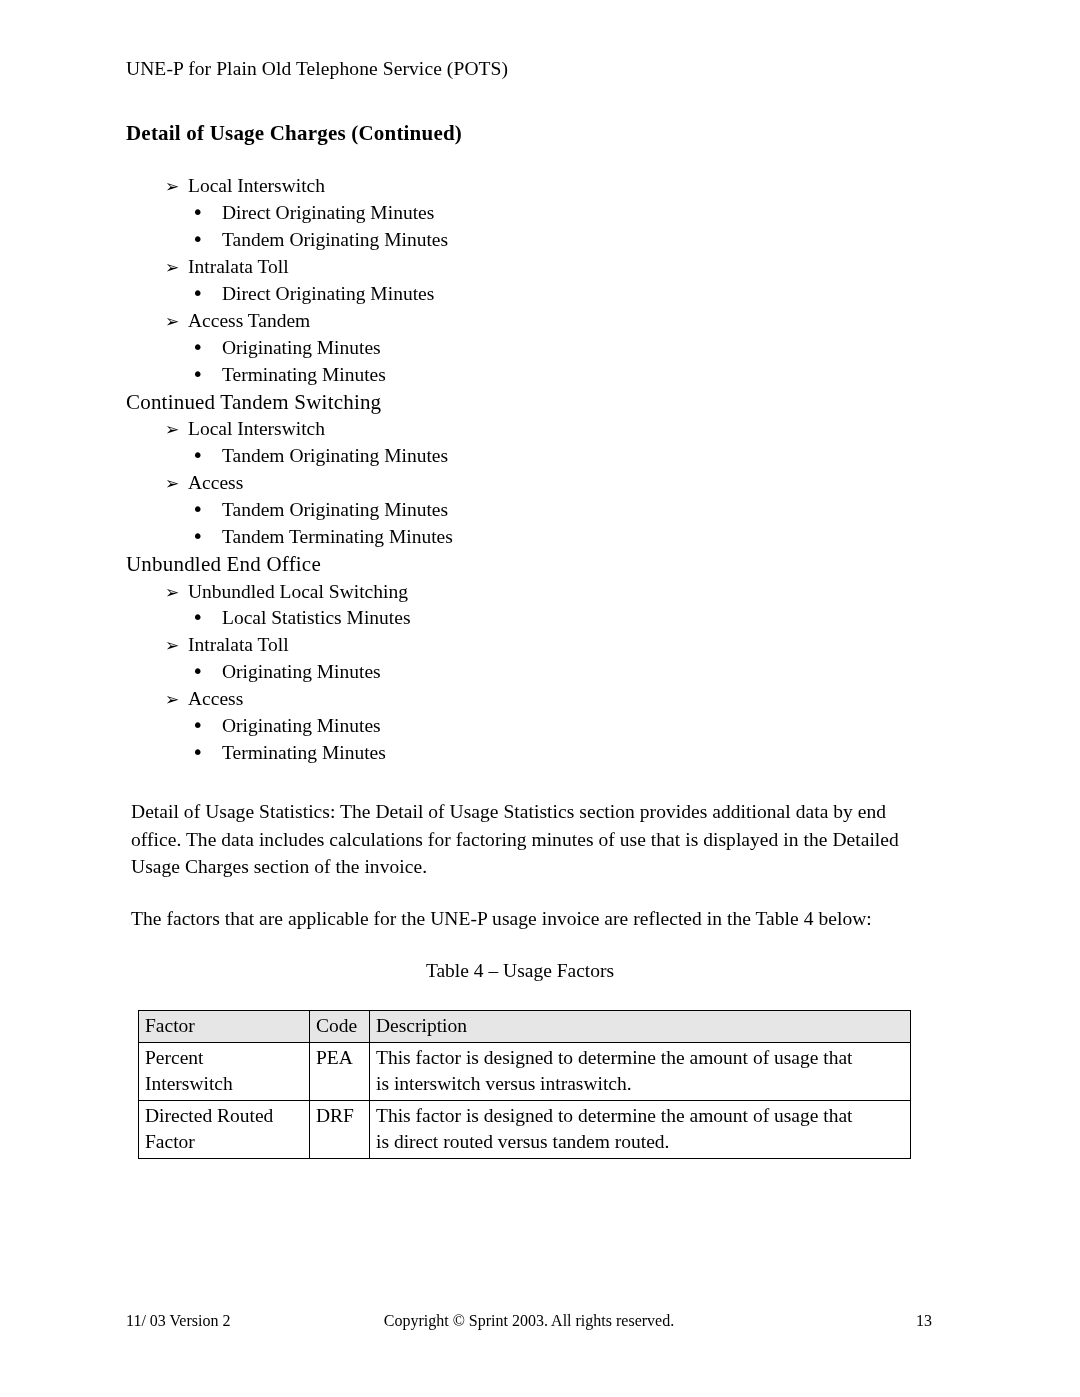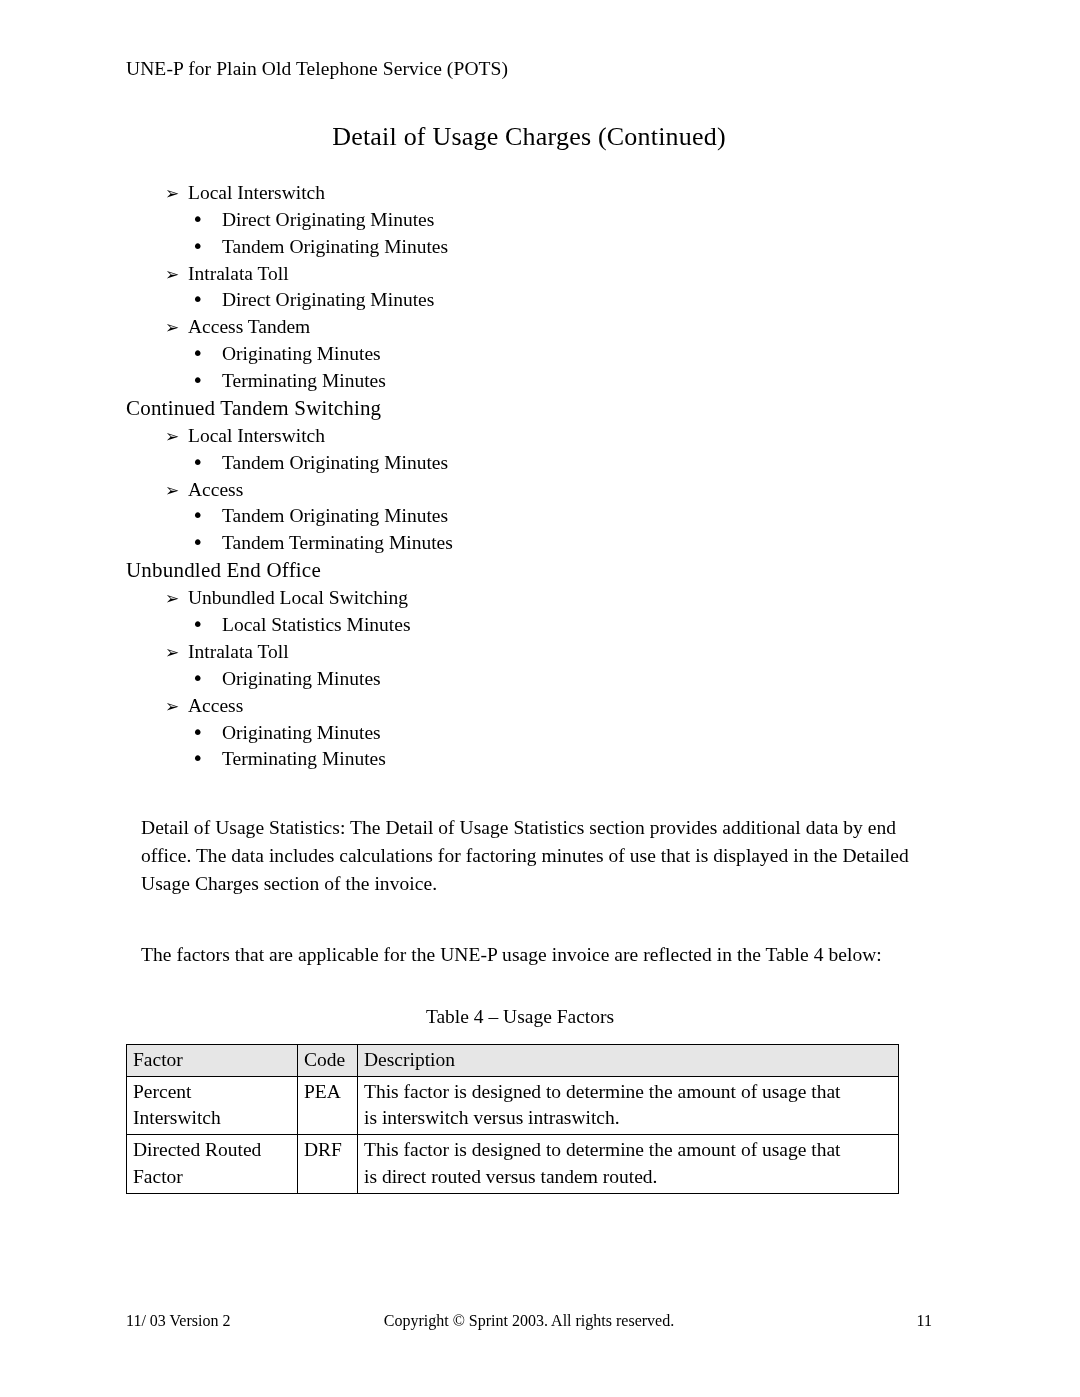--- a/index.html
+++ b/index.html
@@ -34,26 +34,25 @@
 
   
   .content {
     position: absolute;
     left: 126px;
     top: 120px;
     width: 806px;
   }
 
   h2.section-title {
-    font-size: 26px;
-    font-weight: normal;
+    font-size: 21px;
+    font-weight: bold;
     margin: 0 0 0 0;
     line-height: 1.30;
     letter-spacing: 0.2px;
-    text-align: center;
   }
   .gap-lg { height: 26px; }
   .gap-md { height: 14px; }
   .gap-sm { height: 8px; }
 
   h3.group-title {
     font-size: 21px;
     font-weight: normal;
     margin: 0;
     line-height: 1.32;
@@ -97,37 +96,37 @@
     left: 66px;
     top: 0;
     font-size: 19.5px;
     line-height: 1.38;
     font-family: "DejaVu Sans", sans-serif;
   }
 
   p.para {
     font-size: 19.5px;
     line-height: 1.42;
-    margin: 15px;
+    margin: 5px;
     text-align: left;
     letter-spacing: 0.05px;
   }
 
   
   .table-caption {
     font-size: 19.5px;
     text-align: center;
     margin: 8px;
     width: 772px;
   }
   table.factors {
     border-collapse: collapse;
     width: 772px;
     table-layout: fixed;
-    margin: 0;
+    margin: 12px;
     border: 1.5px solid #000;
   }
   table.factors col.c-factor { width: 171px; }
   table.factors col.c-code   { width: 60px; }
   table.factors col.c-desc   { width: 541px; }
 
   table.factors th, table.factors td {
     border: 1px solid #000;
     vertical-align: top;
     font-weight: normal;
@@ -353,16 +352,16 @@
     </table>
 
     <div class="gap-lg"></div>
 
 
   </div>
 
   <div class="footer">
     <span class="f-left">11/ 03 Version 2</span>
     <span class="f-center">Copyright © Sprint 2003. All rights reserved.</span>
-    <span class="f-right">11</span>
+    <span class="f-right">13</span>
   </div>
 
 </div>
 
 </body></html>

